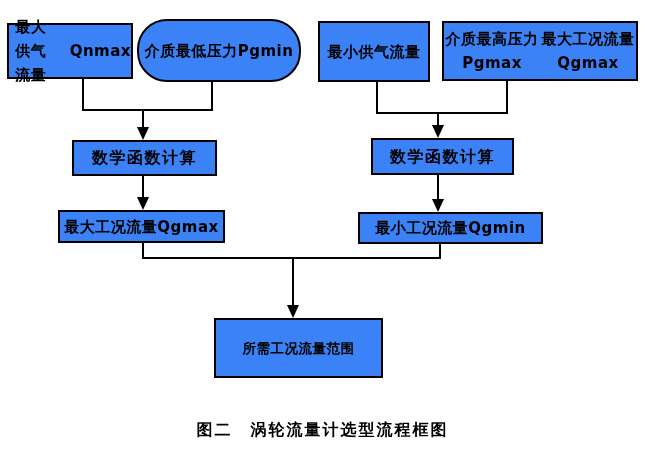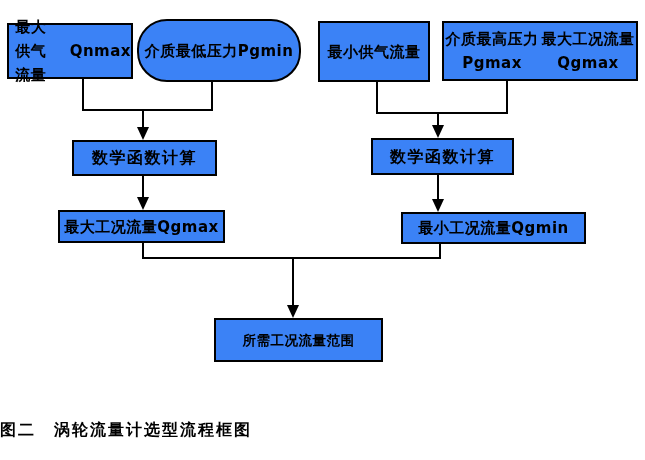--- a/index.html
+++ b/index.html
@@ -33,38 +33,38 @@
   }
   .fbox span { display: block; width: 100%; }
   .fbox .line-left { text-align: left; padding-left: 17px; }
   #box-qnmax      { left: 7px;   top: 23px;  width: 126px; height: 56px; }
   #box-pgmin-tmax { left: 137px; top: 19px;  width: 164px; height: 63px; border-radius: 30px; }
   #box-qnmin      { left: 318px; top: 21px;  width: 112px; height: 61px; }
   #box-pgmax-tmin { left: 442px; top: 21px;  width: 196px; height: 60px; }
   #box-calc-left  { left: 72px;  top: 140px; width: 145px; height: 36px; font-size: 16px; letter-spacing: 1.5px; }
   #box-calc-right { left: 371px; top: 138px; width: 143px; height: 37px; font-size: 16px; letter-spacing: 1.5px; }
   #box-qgmax      { left: 58px;  top: 210px; width: 167px; height: 33px; justify-content: center; }
-  #box-qgmin      { left: 358px; top: 212px; width: 185px; height: 32px; margin-left: 43px; }
-  #box-result     { left: 214px; top: 318px; width: 169px; height: 44px; font-size: 13.5px; line-height: 22px; }
+  #box-qgmin      { left: 358px; top: 212px; width: 185px; height: 32px; }
+  #box-result     { left: 214px; top: 318px; width: 169px; height: 60px; font-size: 13.5px; line-height: 22px; }
   #connector-layer {
     position: absolute;
     left: 0;
     top: 0;
     width: 645px;
     height: 460px;
     pointer-events: none;
   }
   #connector-layer line { stroke: #000000; stroke-width: 2px; }
   #connector-layer polygon { fill: #000000; stroke: none; }
   #figure-caption {
     position: absolute;
     left: 0;
     top: 420px;
     width: 645px;
-    text-align: left;
+    text-align: center;
     font-weight: bold;
     font-size: 16px;
     letter-spacing: 2px;
     color: #000000;
   }
 </style>
 </head>
 <body>
 
 <div id="canvas">

